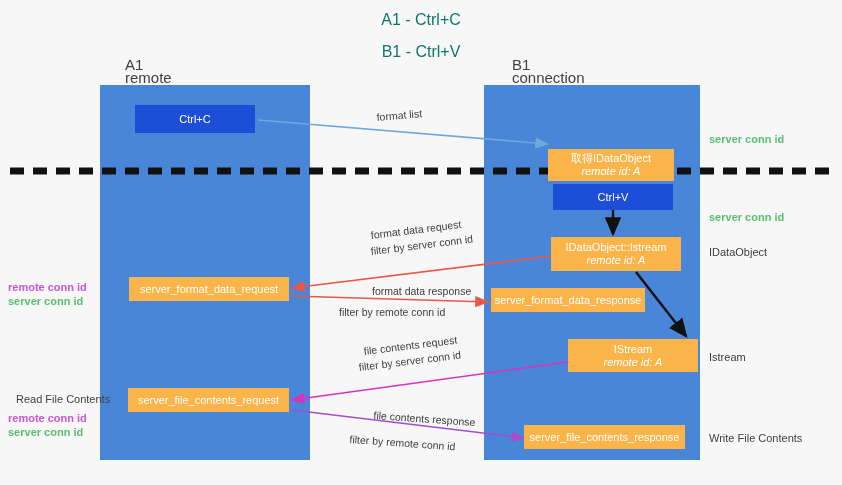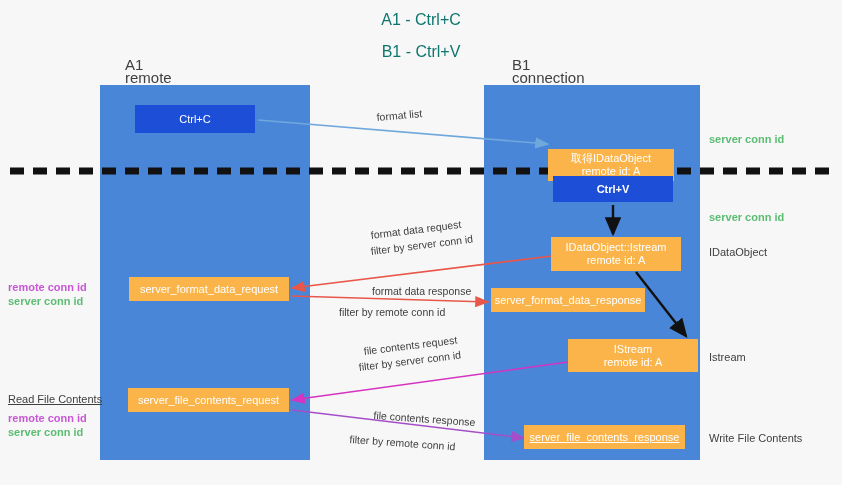--- a/index.html
+++ b/index.html
@@ -57,21 +57,21 @@
     align-items: center;
     justify-content: center;
     color: #ffffff;
     font-size: 11px;
     line-height: 13px;
     text-align: center;
     padding: 2px 6px;
   }
   .box.green  { background: #1d4ed8; }
   .box.orange { background: #fbb44a; }
-  .box .l2 { display: block; }
+  .box .l2 { display: block; font-style: italic; }
 
   
   #arrows {
     position: absolute;
     left: 0; top: 0;
     width: 842px;
     height: 485px;
     pointer-events: none;
   }
 
@@ -153,21 +153,21 @@
 
   <div class="box green" style="left:135px; top:105px; width:120px; height:28px;">
     <span>Ctrl+C</span>
   </div>
 
   <div class="box orange" style="left:548px; top:128px; width:126px; height:32px;margin-top:21px;">
     <span>取得IDataObject</span>
     <span class="l2">remote id: A</span>
   </div>
 
-  <div class="box green" style="left:553px; top:176px; width:120px; height:26px;font-weight:bold;">
+  <div class="box green" style="left:553px; top:184px; width:120px; height:26px;">
     <span>Ctrl+V</span>
   </div>
 
   <div class="box orange" style="left:551px; top:237px; width:130px; height:34px;">
     <span>IDataObject::Istream</span>
     <span class="l2">remote id: A</span>
   </div>
 
   <div class="box orange" style="left:129px; top:277px; width:160px; height:24px;">
     <span>server_format_data_request</span>
@@ -179,21 +179,21 @@
 
   <div class="box orange" style="left:568px; top:339px; width:130px; height:33px;">
     <span>IStream</span>
     <span class="l2">remote id: A</span>
   </div>
 
   <div class="box orange" style="left:128px; top:388px; width:161px; height:24px;">
     <span>server_file_contents_request</span>
   </div>
 
-  <div class="box orange" style="left:524px; top:425px; width:161px; height:24px;text-decoration:underline;">
+  <div class="box orange" style="left:524px; top:425px; width:161px; height:24px;">
     <span>server_file_contents_response</span>
   </div>
 
   <div class="note rot" style="left:376px; top:110px; transform: rotate(-5deg);">
     <span>format list</span>
   </div>
 
   <div class="note rot" style="left:370px; top:228px; transform: rotate(-7deg);">
     <span>format data request</span>
   </div>
@@ -228,17 +228,17 @@
 
   <div class="sidelabel green" style="left:709px; top:132px;">server conn id</div>
   <div class="sidelabel green" style="left:709px; top:210px;">server conn id</div>
   <div class="sidelabel" style="left:709px; top:245px;">IDataObject</div>
   <div class="sidelabel" style="left:709px; top:350px;">Istream</div>
   <div class="sidelabel" style="left:709px; top:431px;">Write File Contents</div>
 
   <div class="sidelabel purple" style="left:8px; top:280px;">remote conn id</div>
   <div class="sidelabel green" style="left:8px; top:294px;">server conn id</div>
 
-  <div class="sidelabel" style="left:8px; top:392px;text-decoration:underline;">Read File Contents</div>
+  <div class="sidelabel" style="left:16px; top:392px;">Read File Contents</div>
   <div class="sidelabel purple" style="left:8px; top:411px;">remote conn id</div>
   <div class="sidelabel green" style="left:8px; top:425px;">server conn id</div>
 
 </div>
 
 </body></html>

